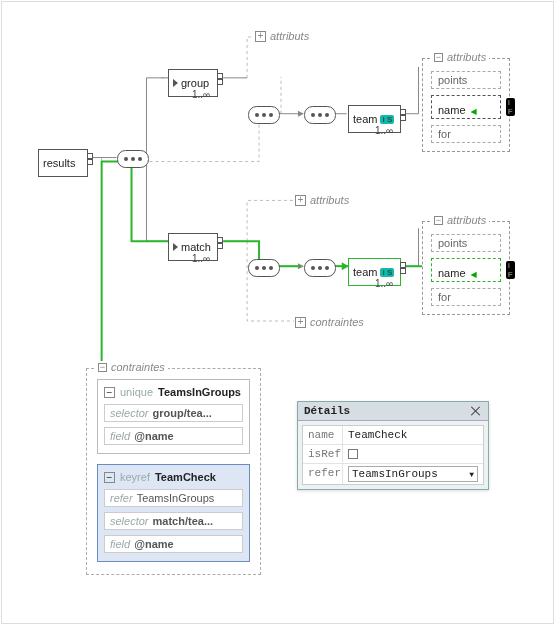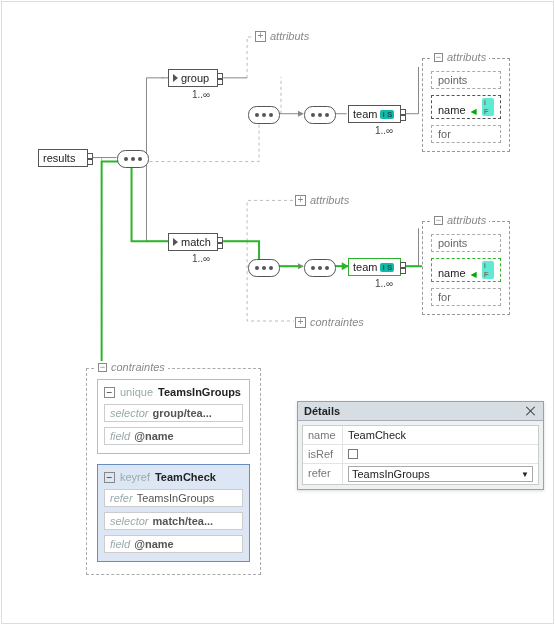--- a/index.html
+++ b/index.html
@@ -1,24 +1,24 @@
 <!DOCTYPE html>
 <html><head>
 <meta charset="utf-8">
 <style>
   * { box-sizing: border-box; }
   body { margin:0; font-family: Arial, sans-serif; font-size:11px; background:#fff; color:#222; width:555px; height:625px; position:relative; overflow:hidden; }
   .canvas { position:relative; width:553px; height:623px; border:1px solid #ddd; margin:1px; }
   svg.wires { position:absolute; inset:0; width:100%; height:100%; pointer-events:none; }
 
-  .node { position:absolute; background:#fff; border:1px solid #555; padding:3px 6px 3px 4px; min-width:50px; height:18px; display:flex; align-items:center; gap:3px; }
+  .node { position:absolute; background:#fff; border:1px solid #555; padding:3px 6px 3px 4px; min-width:50px; height:28px; display:flex; align-items:center; gap:3px; }
   .node .tri { width:0; height:0; border-top:4px solid transparent; border-bottom:4px solid transparent; border-left:5px solid #555; }
   .badge { font-size:8px; font-weight:bold; padding:0 2px; border-radius:2px; line-height:9px; }
   .b-is { background:#14b8a6; color:#155; }
-  .b-ir { background:#5eead4; color:#776; }
+  .b-ir { background:#000000; color:#776;margin-left:24px; }
   .pegs { position:absolute; right:-6px; top:3px; width:6px; height:12px; }
   .pegs::before, .pegs::after { content:""; position:absolute; width:4px; height:4px; border:1px solid #555; right:0; background:#fff; }
   .pegs::before { top:0; } .pegs::after { bottom:0; }
 
   .card { position:absolute; }
 
   .sm { position:absolute; font-size:10px; color:#444; }
 
   .attrbox { position:absolute; border:1px dashed #999; background:#fff; padding:6px 8px 8px; }
   .attrbox .title { position:absolute; top:-8px; left:8px; background:#fff; padding:0 3px; font-style:italic; color:#888; }
@@ -32,21 +32,21 @@
   .constraints .title { position:absolute; top:-8px; left:8px; background:#fff; padding:0 3px; font-style:italic; color:#888; }
   .cgroup { border:1px solid #bbb; margin-top:0; padding:6px 6px 8px; background:#fff; }
   .cgroup + .cgroup { margin-top:10px; }
   .cgroup .hdr { display:flex; align-items:center; gap:5px; margin-bottom:6px; }
   .cgroup .hdr .minus { width:11px; height:11px; border:1px solid #888; display:flex; align-items:center; justify-content:center; font-size:10px; }
   .cgroup .tag { color:#9aa; }
   .cgroup.sel { background:#dce6f4; border-color:#6a8cc0; }
   .kv { border:1px solid #ccc; padding:2px 5px; margin-top:5px; color:#555; display:flex; gap:4px; }
   .kv .k { color:#9aa;font-style:italic; }
 
-  .panel { position:absolute; width:247px; border:1px solid #8aa; background:#eef1f2; box-shadow:0 1px 3px rgba(0,0,0,.15); }
+  .panel { position:absolute; width:192px; border:1px solid #8aa; background:#eef1f2; box-shadow:0 1px 3px rgba(0,0,0,.15);font-family:Liberation Mono, monospace; }
   .panel .ph { display:flex; align-items:center; justify-content:space-between; padding:3px 6px; background:#d6dee4; border-bottom:1px solid #aab; font-weight:bold; }
   .panel .body { background:#fff; margin:4px; border:1px solid #ccc; }
   .row { display:grid; grid-template-columns:40px 1fr; border-bottom:1px solid #e3e3e3; }
   .row:last-child { border-bottom:none; }
   .row .rk { padding:3px 5px; border-right:1px solid #e3e3e3; color:#777; }
   .row .rv { padding:2px 5px; display:flex; align-items:center; }
   .chk { width:10px; height:10px; border:1px solid #777; }
   .dd { width:100%; border:1px solid #aaa; height:16px; display:flex; align-items:center; justify-content:space-between; padding:0 3px; font-size:11px; }
   .dd .car { font-size:8px; }
   .panel .tabs { display:flex; background:#e4e7ea; padding:3px 4px 0; }

